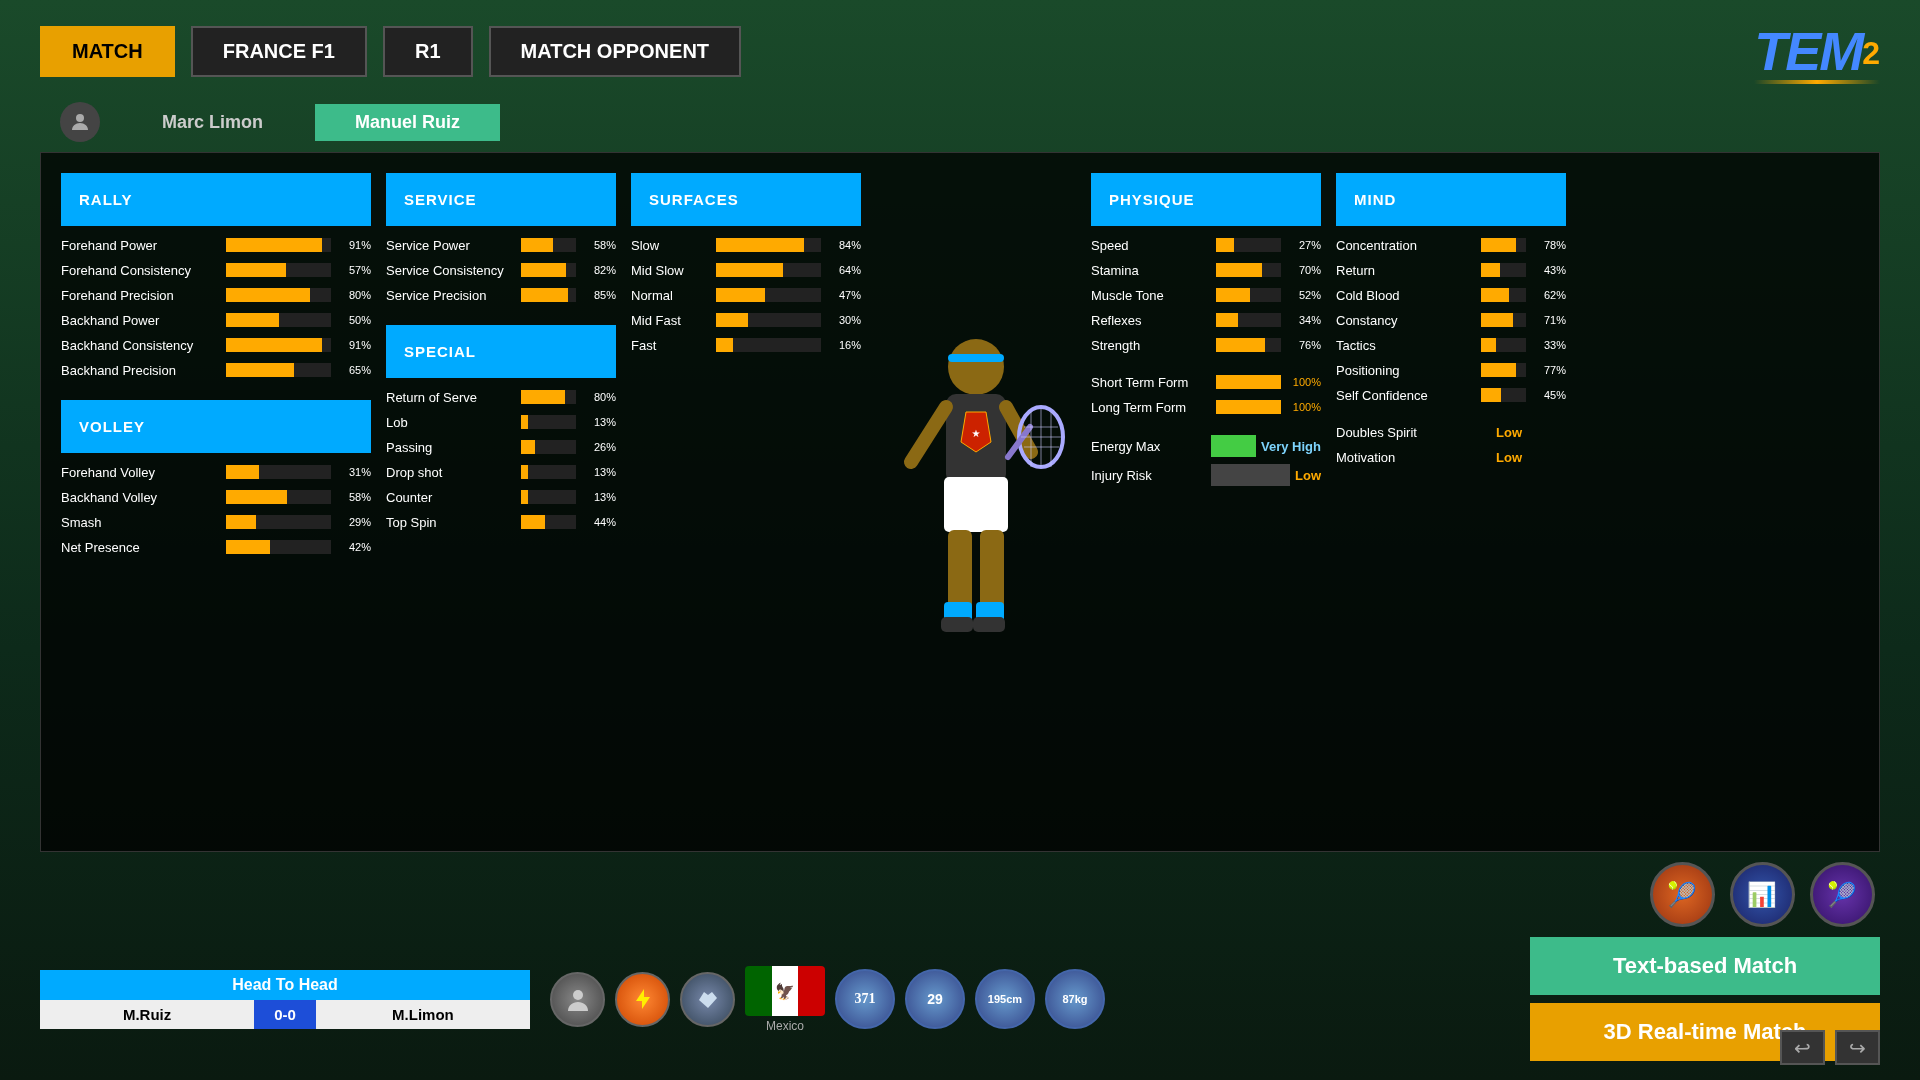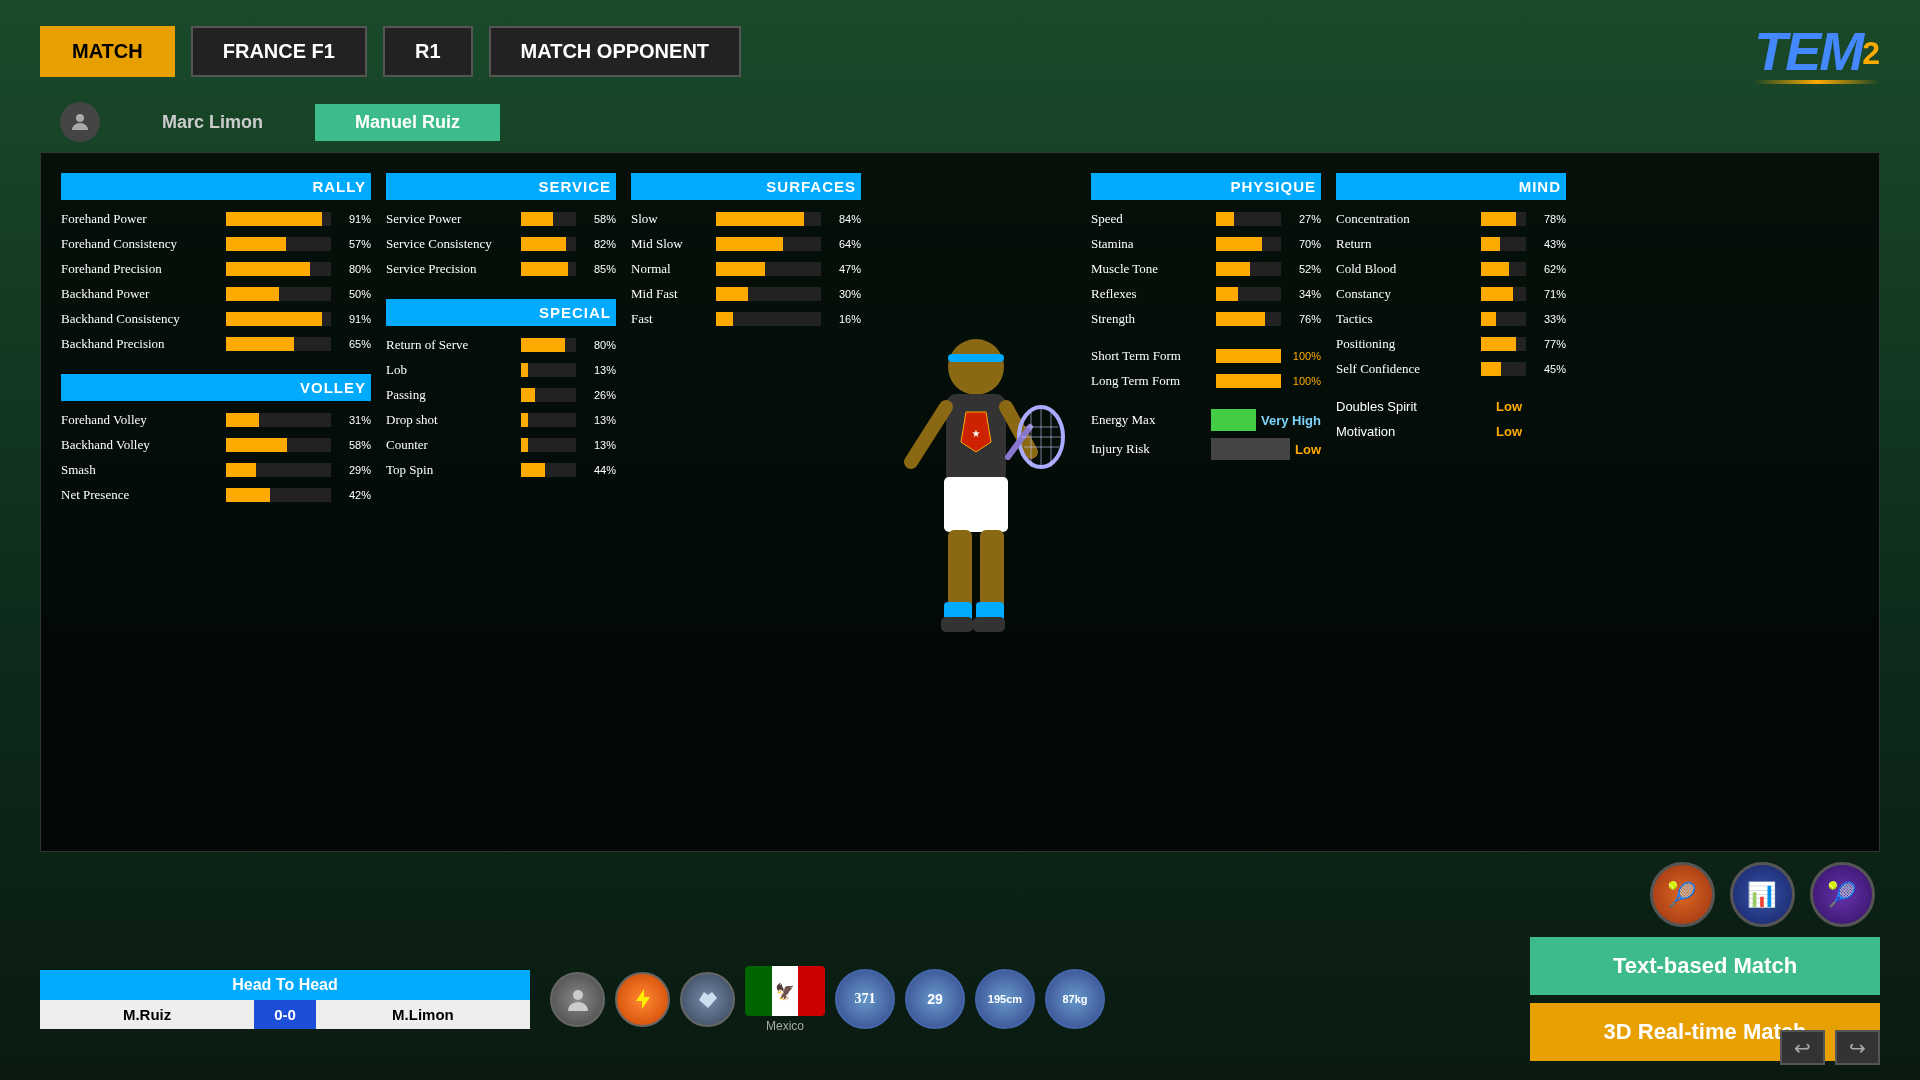--- a/index.html
+++ b/index.html
@@ -99,39 +99,38 @@
     .col-rally { width: 310px; }
     .col-service { width: 230px; }
     .col-surfaces { width: 230px; }
     .col-player { width: 200px; justify-content: center; align-items: center; }
     .col-physique { width: 230px; }
     .col-mind { width: 230px; }
 
     .section-header {
       background: #00aaff;
       color: #fff;
-      text-align: right;
+      text-align: left;
       font-weight: bold;
       font-size: 15px;
-      padding: 5px;
+      padding: 18px;
       margin-bottom: 4px;
       letter-spacing: 1px;
     }
     .stat-row {
       display: flex;
       align-items: center;
       margin-bottom: 3px;
       height: 22px;
     }
     .stat-label {
       color: #fff;
       font-size: 13px;
       width: 160px;
       white-space: nowrap;
-      font-family: Liberation Serif, serif;
     }
     .stat-bar-container {
       flex: 1;
       height: 14px;
       background: #222;
       position: relative;
       margin: 0 5px;
     }
     .stat-bar {
       height: 100%;

